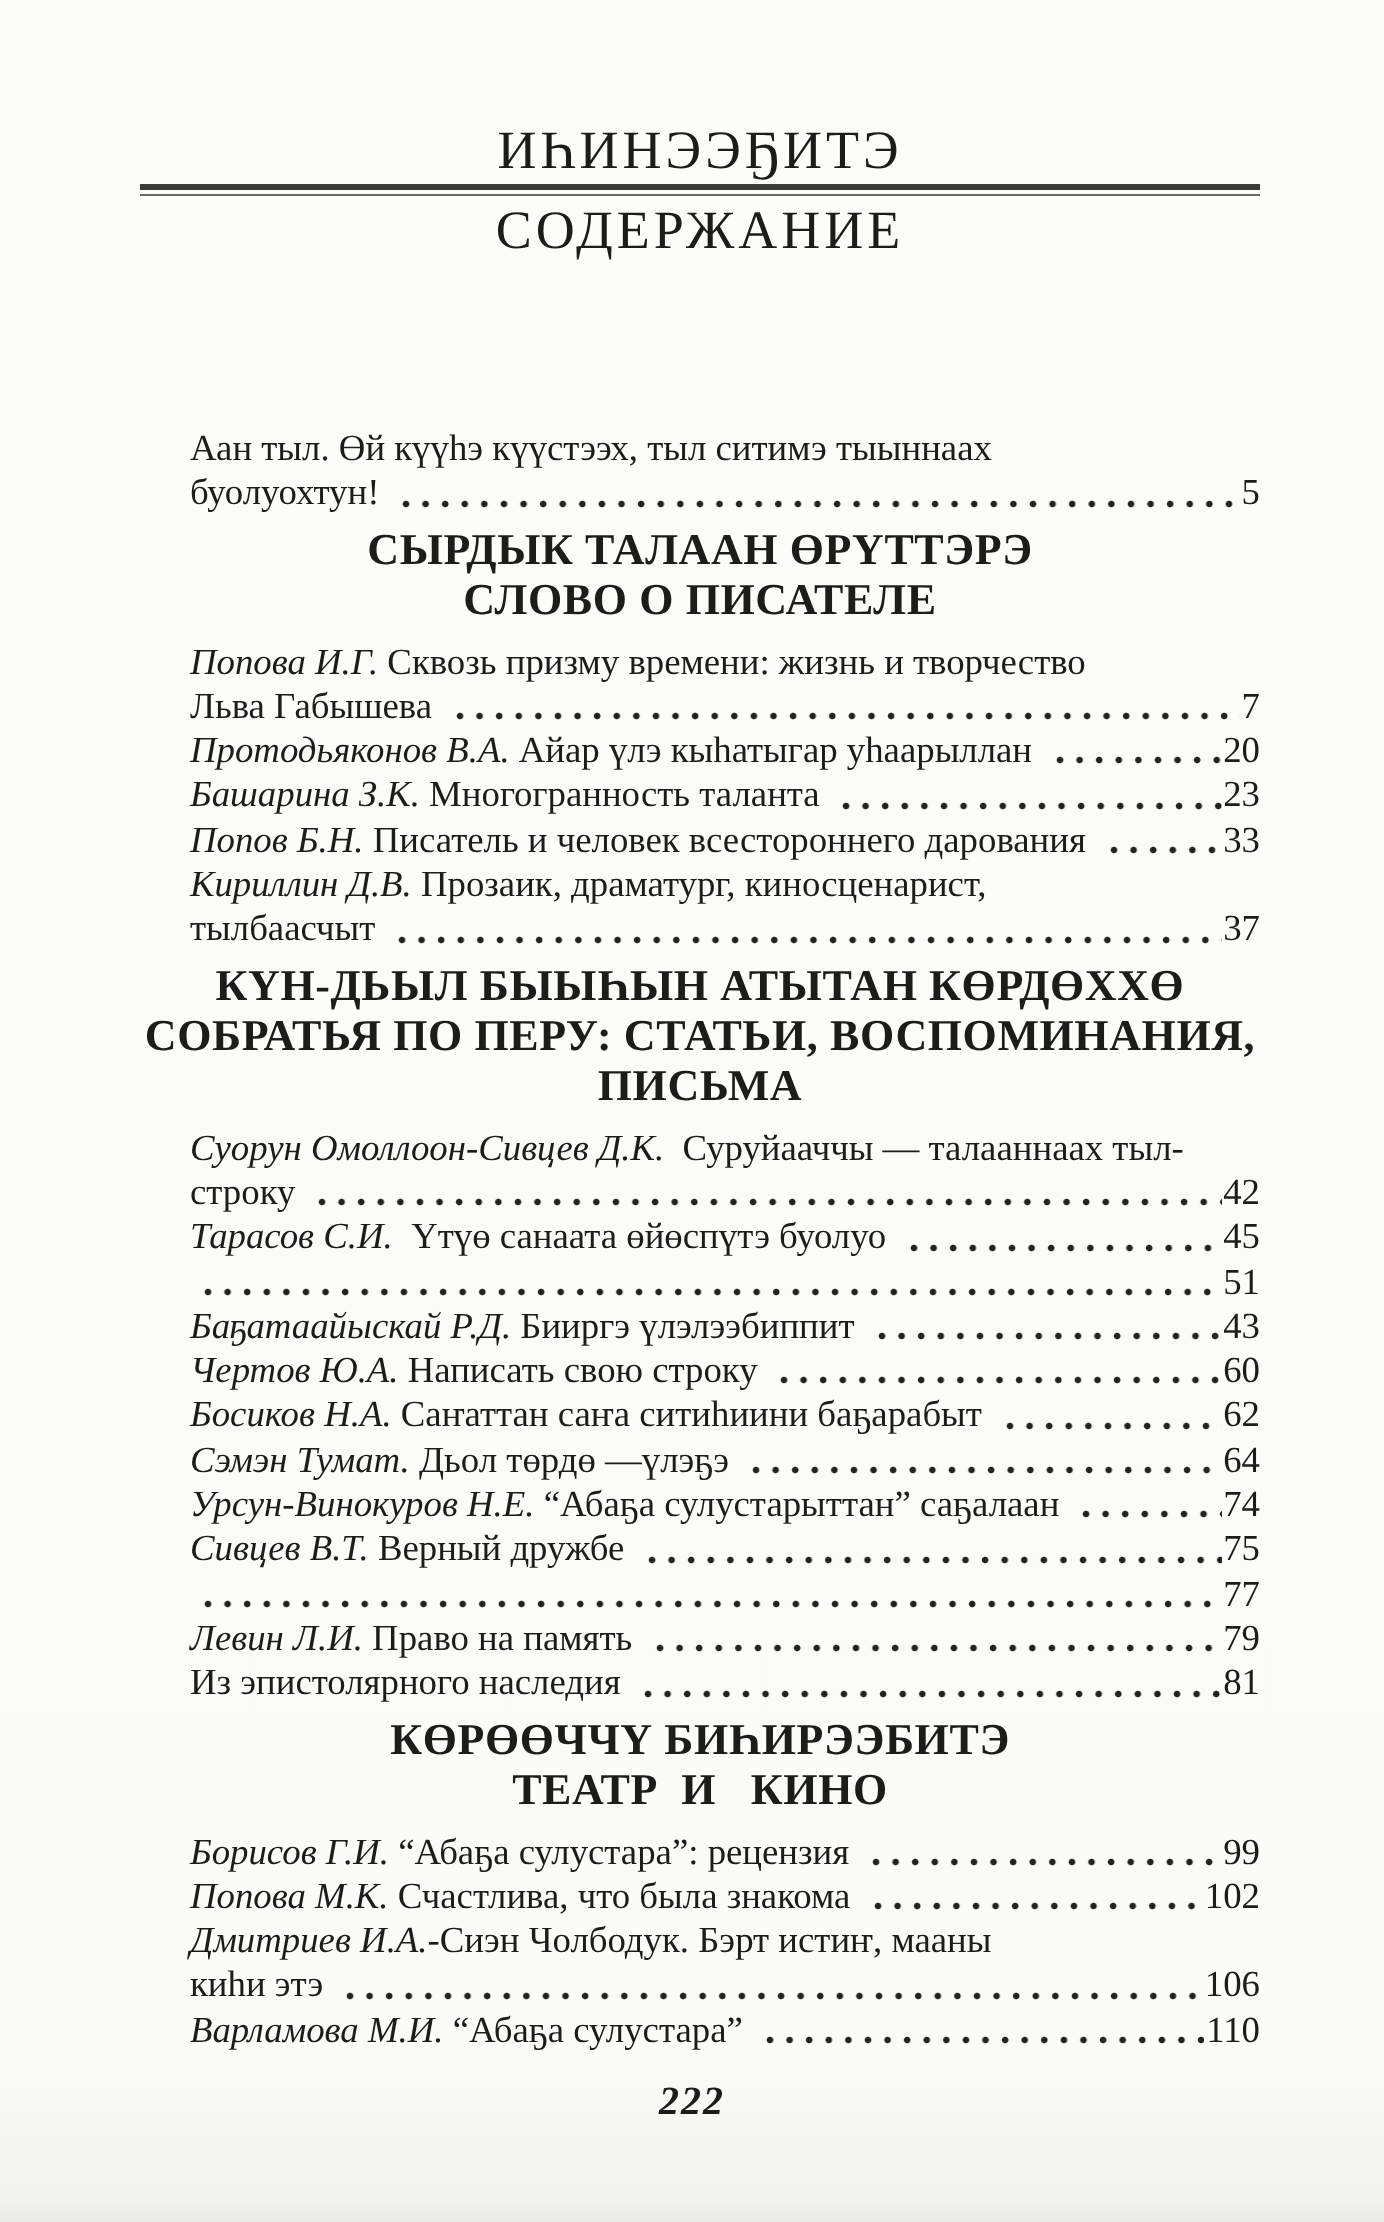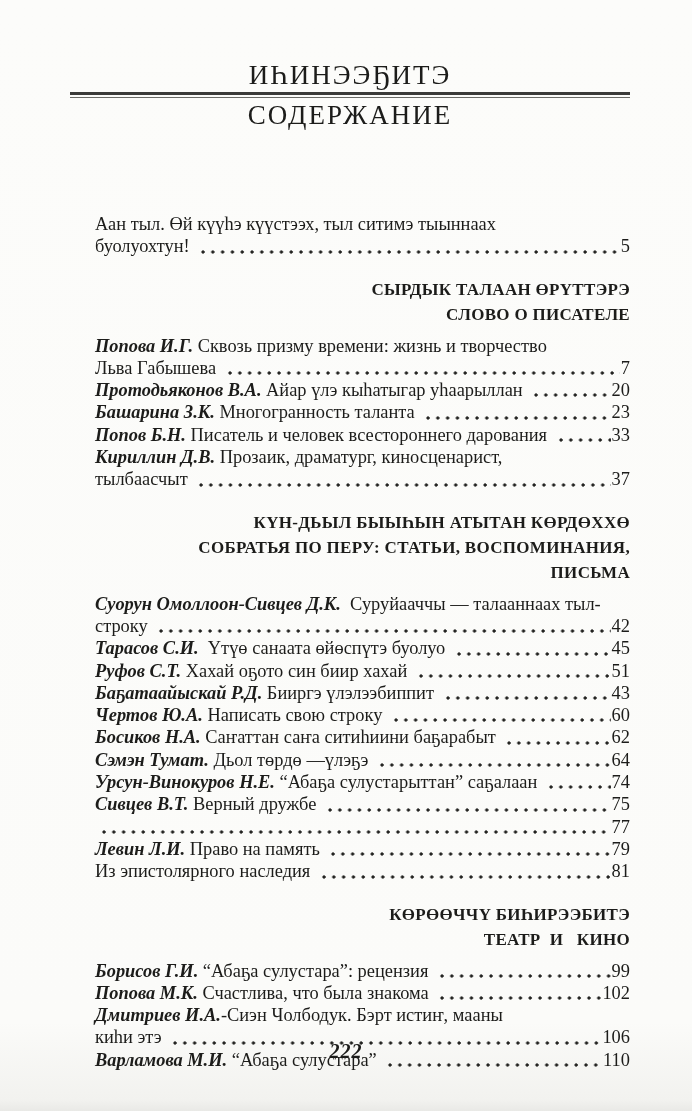--- a/index.html
+++ b/index.html
@@ -29,34 +29,34 @@
   .rule .thick { height: 3px; background: #3b3b39; }
   .rule .thin  { height: 1px; background: #6a6a66; margin-top: 2px; }
   
   .toc {
     margin-top: 82px;
     padding-left: 25px;   
     font-size: 18.4px;
     line-height: 22.3px;
   }
   .section-heading {
-    text-align: right;
+    text-align: center;
     font-weight: bold;
-    font-size: 17px;
+    font-size: 22px;
     line-height: 25px;
     letter-spacing: 0.3px;
-    margin: 19px 0 8px 0;
+    margin: 4px 0 8px 0;
     margin-left: -25px;   
     white-space: pre-wrap;
   }
   .toc-section:first-child .toc-entry:first-child { margin-top: 0; }
   .line { white-space: pre-wrap; }
   .line.last { display: flex; align-items: center; }
   .line .txt { white-space: pre-wrap; }
-  .it { font-style: italic; font-weight: bold; }
+  .it { font-style: italic; }
   .leader {
     flex: 1 1 auto;
     min-width: 10px;
     height: 14px;
     align-self: flex-end;
     margin: 0 1px 2px 5px;
     background-image: radial-gradient(circle at 4px 10px, #222220 1.35px, rgba(0,0,0,0) 1.9px);
     background-size: 9.8px 14px;
     background-repeat: repeat-x;
   }
@@ -117,21 +117,21 @@
       <div class="toc-section">
         <div class="section-heading"><div>КҮН-ДЬЫЛ БЫЫҺЫН АТЫТАН КӨРДӨХХӨ</div><div>СОБРАТЬЯ ПО ПЕРУ: СТАТЬИ, ВОСПОМИНАНИЯ,</div><div>ПИСЬМА</div></div>
         <div class="toc-entry">
           <div class="line"><span class="txt"><span class="it">Суорун Омоллоон-Сивцев Д.К.</span><span>  Суруйааччы — талааннаах тыл-</span></span></div>
           <div class="line last"><span class="txt"><span>строку </span></span><span class="leader"></span><span class="pg">42</span></div>
         </div>
         <div class="toc-entry">
           <div class="line last"><span class="txt"><span class="it">Тарасов С.И.</span><span>  Үтүө санаата өйөспүтэ буолуо </span></span><span class="leader"></span><span class="pg">45</span></div>
         </div>
         <div class="toc-entry">
-          <div class="line last"><span class="txt"><span class="it">Руфов С.Т.</span><span> Хахай оҕото син биир хахай </span></span><span class="leader"></span><span class="pg">51</span></div>
+          <div class="line last"><span class="leader"></span><span class="pg">51</span></div>
         </div>
         <div class="toc-entry">
           <div class="line last"><span class="txt"><span class="it">Баҕатаайыскай Р.Д.</span><span> Бииргэ үлэлээбиппит </span></span><span class="leader"></span><span class="pg">43</span></div>
         </div>
         <div class="toc-entry">
           <div class="line last"><span class="txt"><span class="it">Чертов Ю.А.</span><span> Написать свою строку </span></span><span class="leader"></span><span class="pg">60</span></div>
         </div>
         <div class="toc-entry">
           <div class="line last"><span class="txt"><span class="it">Босиков Н.А.</span><span> Саҥаттан саҥа ситиһиини баҕарабыт </span></span><span class="leader"></span><span class="pg">62</span></div>
         </div>

